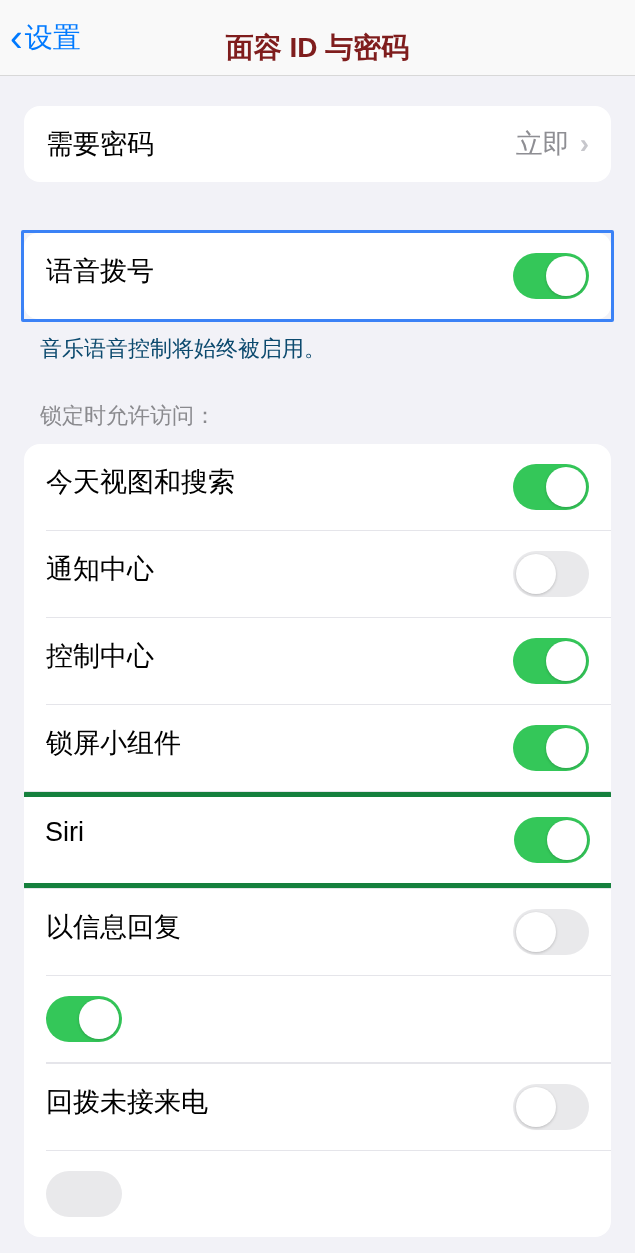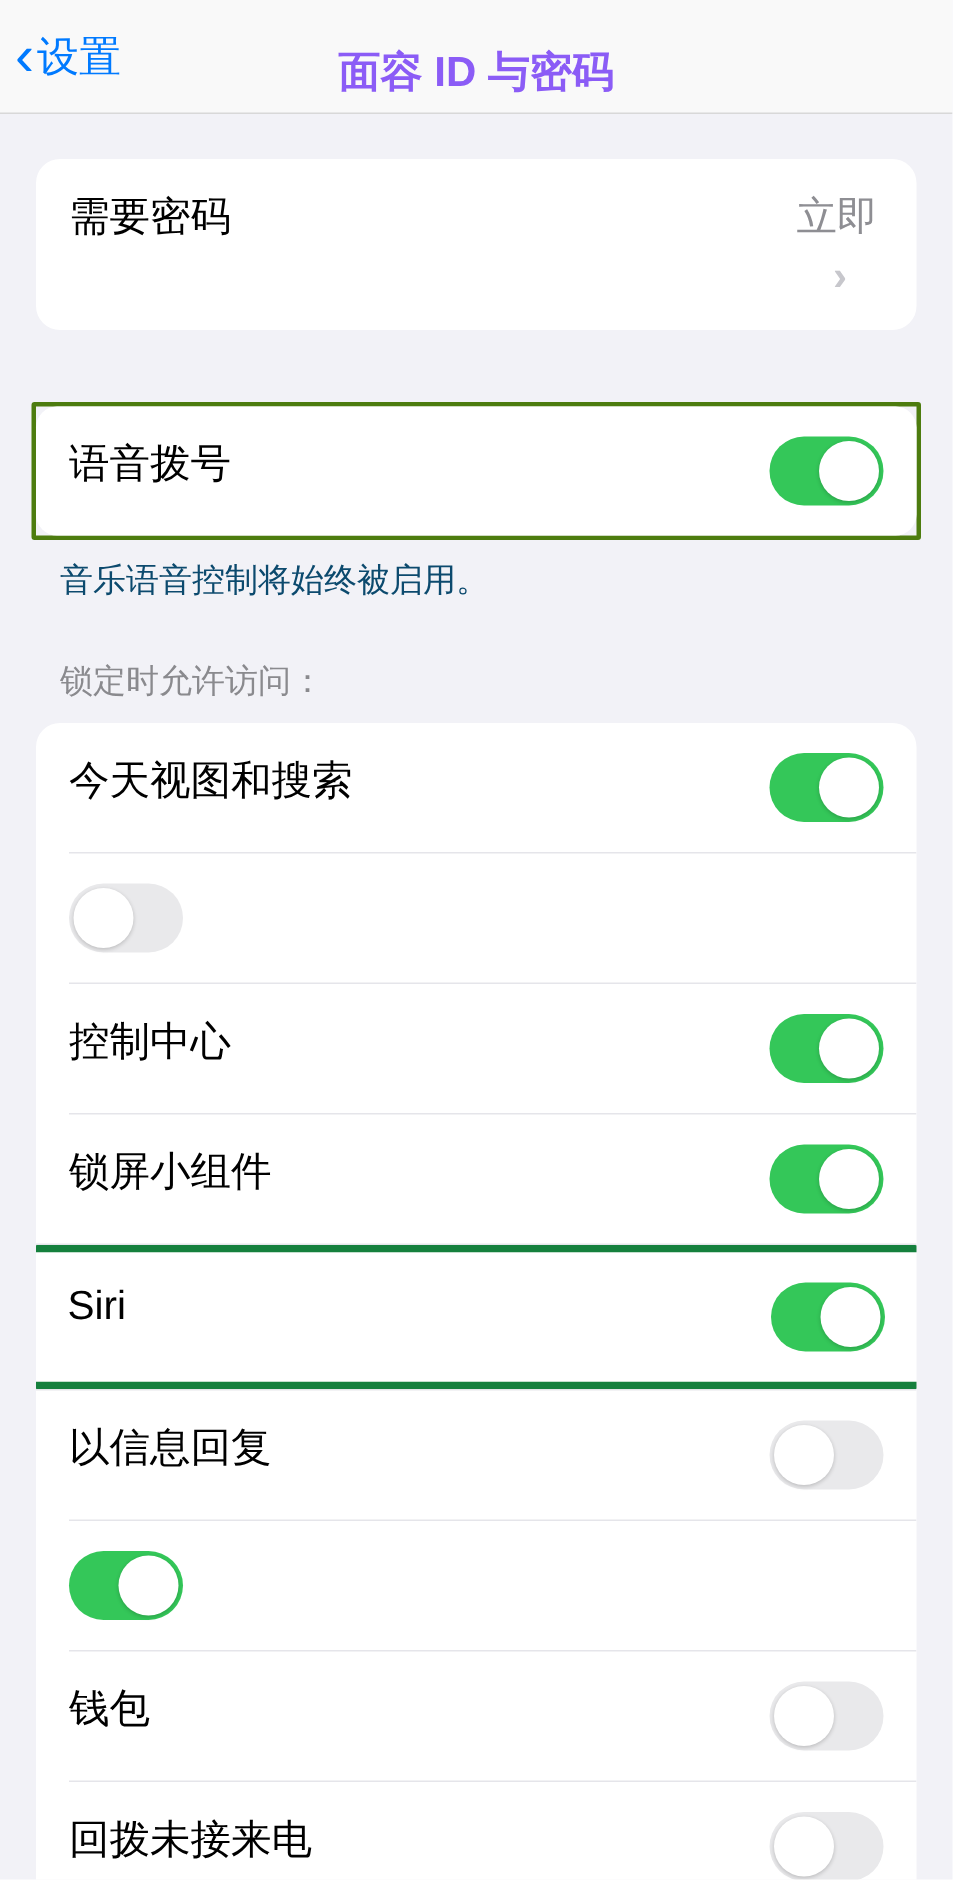--- a/index.html
+++ b/index.html
@@ -34,21 +34,21 @@
     }
     .chevron-back {
       font-size: 38px;
       font-weight: 300;
       margin-right: 2px;
       line-height: 1;
     }
     .header-title {
       font-size: 28px;
       font-weight: 600;
-      color: #8b5cf6;
+      color: #7f1d1d;
       margin-top: 20px;
     }
     .content {
       padding: 0;
     }
     .group {
       margin-top: 30px;
     }
     .group-first {
       margin-top: 30px;
@@ -73,21 +73,20 @@
     }
     .row-value {
       font-size: 27px;
       color: #8e8e93;
       margin-right: 4px;
     }
     .row-right {
       display: flex;
       align-items: center;
       gap: 6px;
-      flex-direction: column;
     }
     .chevron-right {
       color: #c7c7cc;
       font-size: 28px;
       font-weight: 600;
     }
     .separator {
       height: 1px;
       background: #e5e5ea;
       margin-left: 22px;
@@ -127,21 +126,21 @@
       top: 3px;
       box-shadow: 0 1px 3px rgba(0,0,0,0.2);
     }
     .toggle-on .toggle-knob {
       right: 3px;
     }
     .toggle-off .toggle-knob {
       left: 3px;
     }
     .highlight-red {
-      border: 3px solid #4d7c0f;
+      border: 3px solid #3b82f6;
       border-radius: 2px;
       margin: 0 21px;
       padding: 0;
     }
     .highlight-red .section {
       margin: 0;
       border-radius: 14px;
     }
     .highlight-inner-row {
       border: 5px solid #15803d;
@@ -195,20 +194,21 @@
 
       <div class="row">
         <span class="row-label">今天视图和搜索</span>
         <div class="toggle toggle-on">
             <div class="toggle-knob"></div>
           </div>
       </div>
       <div class="separator"></div>
 
       <div class="row">
+        <span class="row-label">通知中心</span>
         <div class="toggle toggle-off">
             <div class="toggle-knob"></div>
           </div>
       </div>
       <div class="separator"></div>
 
       <div class="row">
         <span class="row-label">控制中心</span>
         <div class="toggle toggle-on">
             <div class="toggle-knob"></div>
@@ -240,26 +240,20 @@
       </div>
       <div class="separator"></div>
 
       <div class="row">
         <div class="toggle toggle-on">
             <div class="toggle-knob"></div>
           </div>
       </div>
       <div class="separator"></div>
 
-      <div class="row">
-        <span class="row-label">钱包</span>
-        <div class="toggle toggle-off">
-            <div class="toggle-knob"></div>
-          </div>
-      </div>
       <div class="separator"></div>
 
       <div class="row">
         <span class="row-label">回拨未接来电</span>
         <div class="toggle toggle-off">
             <div class="toggle-knob"></div>
           </div>
       </div>
       <div class="separator"></div>
 

